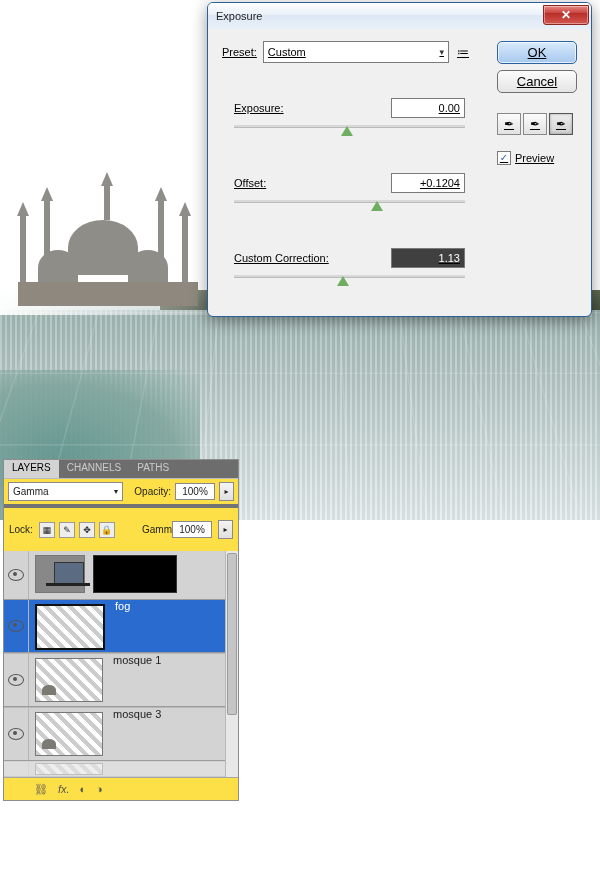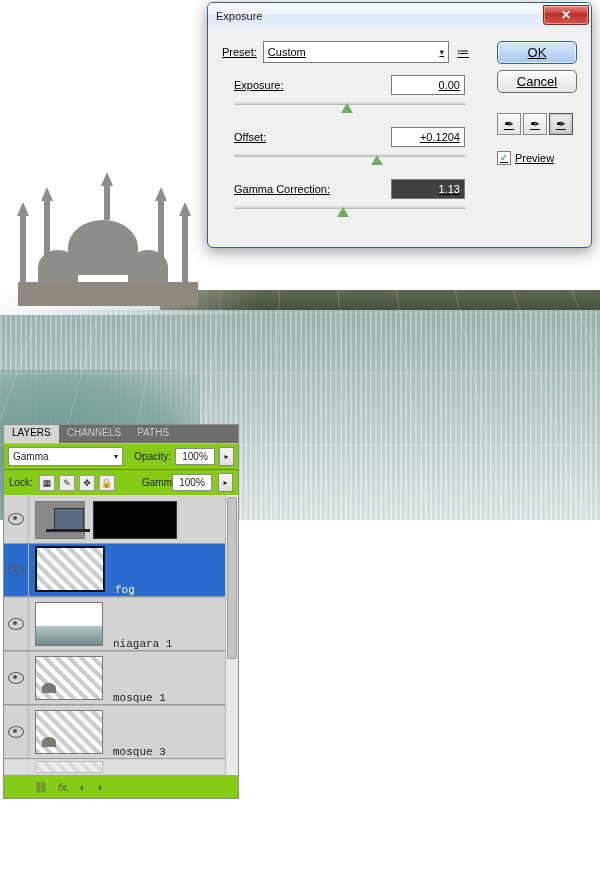--- a/index.html
+++ b/index.html
@@ -101,21 +101,21 @@
   .left-col{ flex:1; }
   .right-col{ width:80px; display:flex; flex-direction:column; gap:6px; align-items:stretch;}
   .preset-row{display:flex;align-items:center;gap:6px;margin-bottom:8px;}
   .preset-select{
     flex:1; height:20px; border:1px solid #7a7a7a; background:#fff; display:flex;align-items:center;
     padding:0 4px; justify-content:space-between; font-size:11px;
   }
   .preset-select .arrow{font-size:9px;color:#333;}
   .opts-icon { width:16px;height:16px;display:flex;align-items:center;justify-content:center;font-size:12px;}
   .param-block{padding:4px 6px 8px 12px;}
-  .param-row{display:flex;justify-content:space-between;align-items:center;}
+  .param-row{display:flex;justify-content:space-between;align-items:center;margin-top:23px;}
   .param-input{
     width:64px;height:18px;border:1px solid #7a7a7a;background:#fff;
     text-align:right;padding:0 4px;font-size:11px;display:flex;align-items:center;justify-content:flex-end;
   }
   .param-input.sel{background:#404040;color:#fff;justify-content:flex-end;}
   .slider{
     position:relative;height:16px;margin-top:4px;
   }
   .slider .track{position:absolute;left:0;right:0;top:3px;height:2px;background:#d8d8d8;border-bottom:1px solid #bbb;}
   .slider .thumb{
@@ -129,42 +129,42 @@
   .btn.primary{border-color:#2a62a6;background:linear-gradient(to bottom,#d8eafd,#a7c8ee);box-shadow: inset 0 0 0 1px rgba(255,255,255,0.7);}
   .eyedrops{display:flex;gap:2px;margin-top:14px;}
   .eye{width:22px;height:20px;border:1px solid #8a8a8a;background:linear-gradient(to bottom,#fbfbfb,#e2e2e2);
     display:flex;align-items:center;justify-content:center;font-size:12px;}
   .eye.active{border-color:#555;background:linear-gradient(to bottom,#efefef,#d0d0d0);box-shadow:inset 0 0 3px rgba(0,0,0,0.3);}
   .chk{display:flex;align-items:center;gap:4px;margin-top:10px;font-size:11px;}
   .chkbox{width:12px;height:12px;border:1px solid #7a7a7a;background:#fff;display:flex;align-items:center;justify-content:center;font-size:10px;color:#2a62a6;line-height:1;}
 
   
   .layers-panel{
-    position:absolute; left:3px; top:424px;
+    position:absolute; left:3px; top:459px;
     width:234px;
-    background:#84cc16;
+    background:#fde047;
     border:1px solid #8d8d8d;
     font-size:10px;
     color:#222;
   }
   .lp-tabs{display:flex;background:#6d6d6d;height:18px;}
   .lp-tab{padding:2px 8px;color:#ccc;}
   .lp-tab.active{background:#d3d3d3;color:#000;}
   .lp-row{display:flex;align-items:center;gap:4px;padding:3px 4px;border-top:1px solid #bbb;}
   .lp-select{flex:1;height:17px;border:1px solid #8a8a8a;background:#fff;display:flex;align-items:center;justify-content:space-between;padding:0 4px;}
   .lp-lbl{width:44px;text-align:right;}
   .lp-pct{width:38px;height:15px;border:1px solid #8a8a8a;background:#fff;display:flex;align-items:center;justify-content:center;}
   .lp-arrowbtn{width:13px;height:17px;border:1px solid #8a8a8a;background:linear-gradient(#f4f4f4,#e0e0e0);font-size:8px;display:flex;align-items:center;justify-content:center;}
-  .lp-lock{display:flex;align-items:center;gap:6px;padding:3px 5px;border-top:1px solid #737373;}
+  .lp-lock{display:flex;align-items:center;gap:6px;padding:12px 5px;border-top:4px solid #737373;}
   .lp-lockset{display:flex;gap:4px;}
   .lp-lockset span{width:14px;height:14px;border:1px solid #9a9a9a;background:#eee;font-size:9px;display:flex;align-items:center;justify-content:center;}
   .lp-list{background:#e5e5e5;position:relative;}
   .lp-scroll{position:absolute;right:0;top:0;bottom:0;width:12px;background:#e8e8e8;border-left:1px solid #b8b8b8;}
   .lp-scroll .scrthumb{position:absolute;left:1px;right:1px;top:2px;height:160px;background:#c5c5c5;border:1px solid #9c9c9c;border-radius:2px;}
-  .layer-row{display:flex;height:52px;border-top:1px solid #b8b8b8;border-bottom:1px solid #9b9b9b;background:#d3d3d3;align-items:flex-end;padding-right:12px;font-family:Liberation Mono, monospace;}
+  .layer-row{display:flex;height:52px;border-top:1px solid #b8b8b8;border-bottom:1px solid #9b9b9b;background:#d3d3d3;align-items:flex-start;padding-right:12px;}
   .layer-row.tall{height:52px;}
   .layer-row:first-child{border-top:none;}
   .vis-col{width:24px;height:100%;display:flex;align-items:center;justify-content:center;border-right:1px solid #b5b5b5;}
   .eyeicon{width:14px;height:10px;border:1px solid #555;border-radius:60% 60% 60% 60%;position:relative;}
   .eyeicon::after{content:"";position:absolute;left:4px;top:2px;width:4px;height:4px;border-radius:50%;background:#555;}
   .thumb-col{padding:4px 6px;}
   .lthumb{width:66px;height:42px;border:1px solid #777;background:#c8c8c8;}
   .lthumb.selected{border:2px solid #111;}
   .lthumb.checker{background-image:linear-gradient(45deg,#fff 25%,#ccc 25%,#ccc 50%,#fff 50%,#fff 75%,#ccc 75%);background-size:12px 12px;}
   .lthumb.mon{background:#888;position:relative;}
@@ -241,21 +241,21 @@
               <span>Offset:</span>
               <div class="param-input">+0.1204</div>
             </div>
             <div class="slider">
               <div class="track"></div>
               <div class="thumb" style="left:62%"></div>
             </div>
           </div>
           <div class="param-block">
             <div class="param-row">
-              <span>Gamma Correction:</span>
+              <span>Custom Correction:</span>
               <div class="param-input sel">1.13</div>
             </div>
             <div class="slider">
               <div class="track"></div>
               <div class="thumb" style="left:47%"></div>
             </div>
           </div>
         </div>
     </div>
     <div class="right-col">
@@ -329,29 +329,20 @@
           <div class="thumb-col">
             <div class="lthumb selected checker" style="position:relative;"></div>
           </div>
           <div class="label-col">fog</div>
         </div>
         <div class="layer-row tall">
           <div class="vis-col">
             <div class="eyeicon"></div>
           </div>
           <div class="thumb-col">
-            <div class="lthumb niag" style="position:relative;"></div>
-          </div>
-          <div class="label-col">niagara 1</div>
-        </div>
-        <div class="layer-row tall">
-          <div class="vis-col">
-            <div class="eyeicon"></div>
-          </div>
-          <div class="thumb-col">
             <div class="lthumb checker" style="position:relative;">
               <div class="tiny-building"></div>
             </div>
           </div>
           <div class="label-col">mosque 1</div>
         </div>
         <div class="layer-row tall">
           <div class="vis-col">
             <div class="eyeicon"></div>
           </div>

